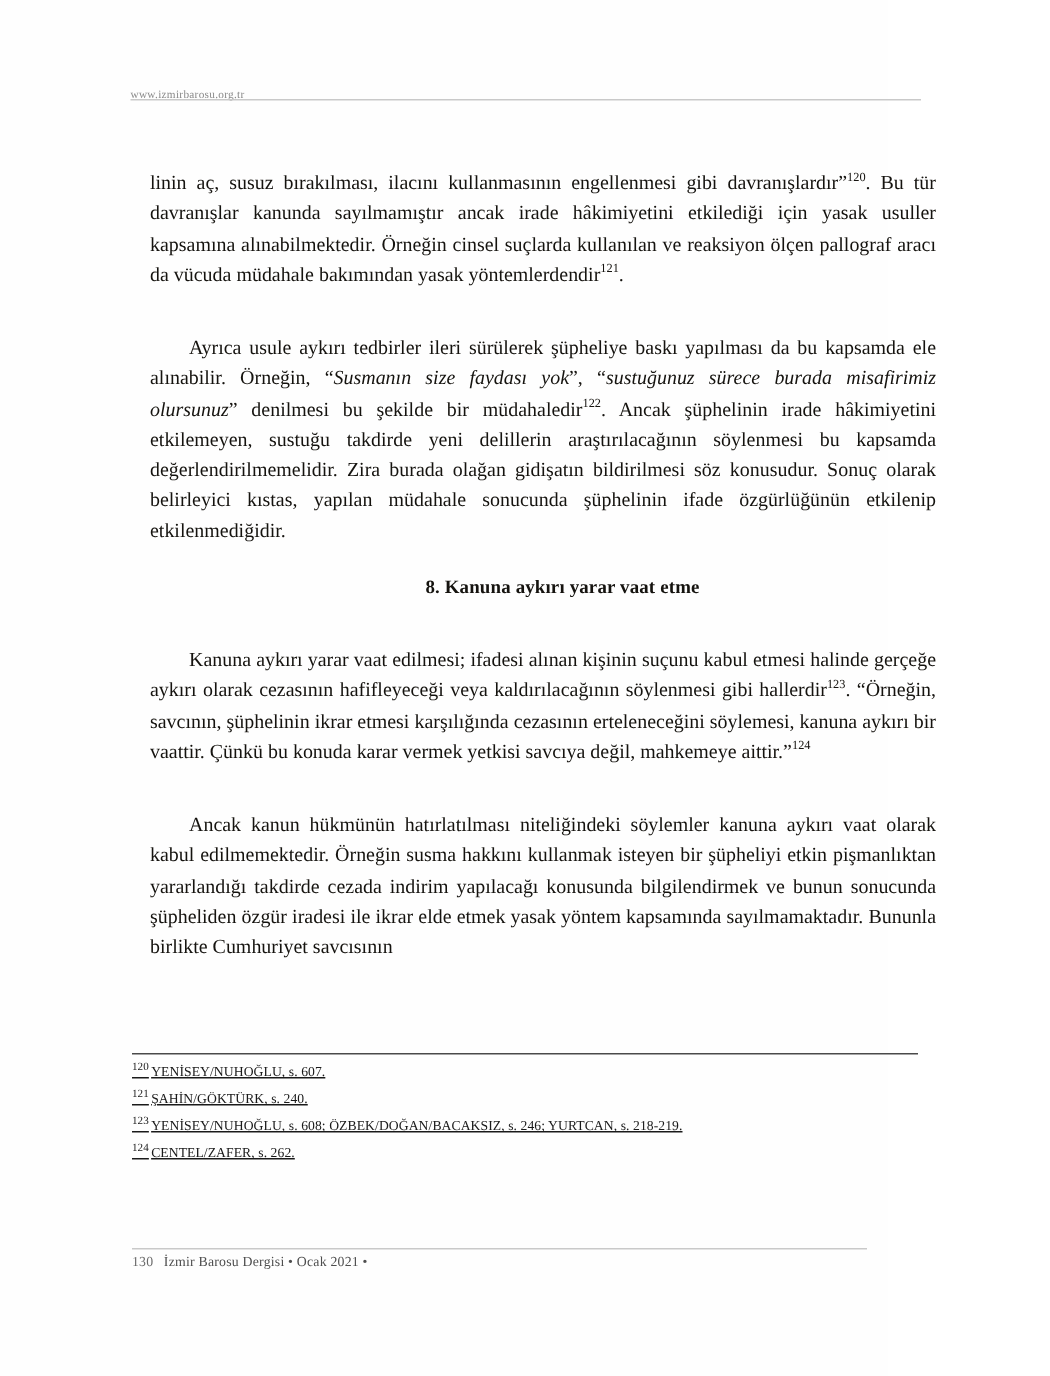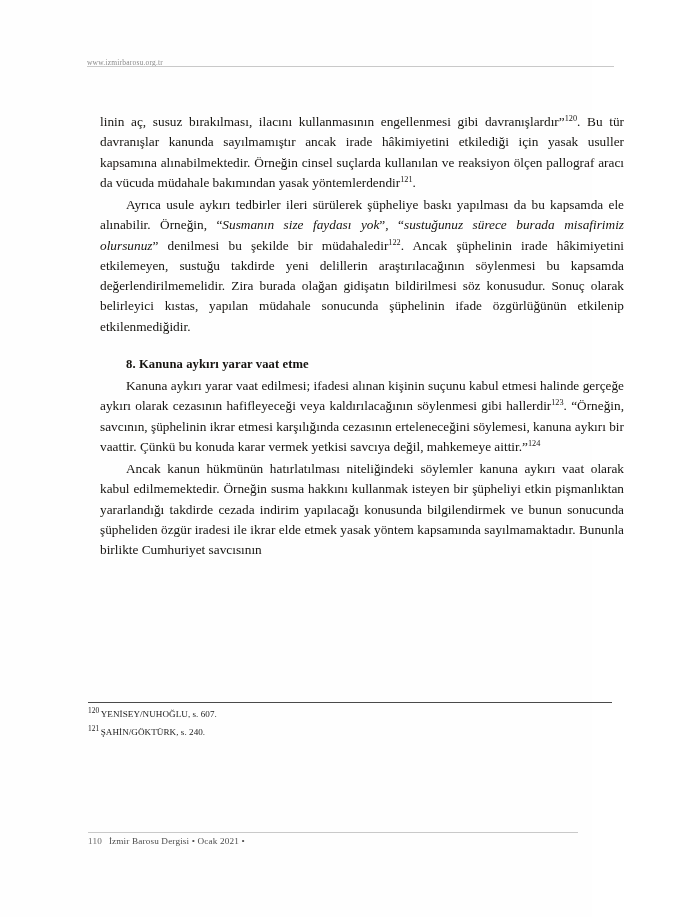--- a/index.html
+++ b/index.html
@@ -50,32 +50,32 @@
     text-align: justify;
     text-justify: inter-word;
     hyphens: manual;
     color: #15130f;
   }
   .content p {
     margin: 0 0 0px 0;
   }
   .content p.body-para {
     text-indent: 26px;
-    margin-top: 2px;
+    margin-top: 29px;
   }
   .content p.first-para {
     text-indent: 0;
     margin-top: 0;
   }
   .content h2.section-heading {
     font-size: 12.6px;
     font-weight: bold;
     margin: 18px 0 0 0;
     text-indent: 26px;
-    text-align: left;
+    text-align: center;
     letter-spacing: 0.1px;
   }
   .ital { font-style: italic; }
   sup {
     font-size: 0.62em;
     vertical-align: super;
     line-height: 0;
   }
   .footnotes {
     position: absolute;
@@ -88,20 +88,21 @@
     height: 1px;
     background: #4a4a4a;
     margin-bottom: 5px;
   }
   .footnote {
     font-size: 9.1px;
     line-height: 1.38;
     letter-spacing: 0.05px;
     margin-bottom: 5.5px;
     color: #1a1a1a;
+    text-decoration: underline;
   }
   .footnote .fn-num {
     font-size: 7.4px;
     vertical-align: super;
     line-height: 0;
     margin-right: 1.5px;
   }
   .footer {
     position: absolute;
     top: 832px;
@@ -148,22 +149,28 @@
 
   <div class="footnotes">
     <div class="fn-rule"></div>
 
     <div class="footnote">
       <span class="fn-num">120</span><span>YENİSEY/NUHOĞLU, s. 607.</span>
     </div>
     <div class="footnote">
       <span class="fn-num">121</span><span>ŞAHİN/GÖKTÜRK, s. 240.</span>
     </div>
+    <div class="footnote">
+      <span class="fn-num">123</span><span>YENİSEY/NUHOĞLU, s. 608; ÖZBEK/DOĞAN/BACAKSIZ, s. 246; YURTCAN, s. 218-219.</span>
+    </div>
+    <div class="footnote">
+      <span class="fn-num">124</span><span>CENTEL/ZAFER, s. 262.</span>
+    </div>
   </div>
 
   <div class="footer">
     <div class="footer-rule"></div>
     <div class="footer-line">
-      <span class="pg">110</span><span>İzmir Barosu Dergisi • Ocak 2021 •</span>
+      <span class="pg">130</span><span>İzmir Barosu Dergisi • Ocak 2021 •</span>
     </div>
   </div>
 
 </div>
 
 </body></html>

